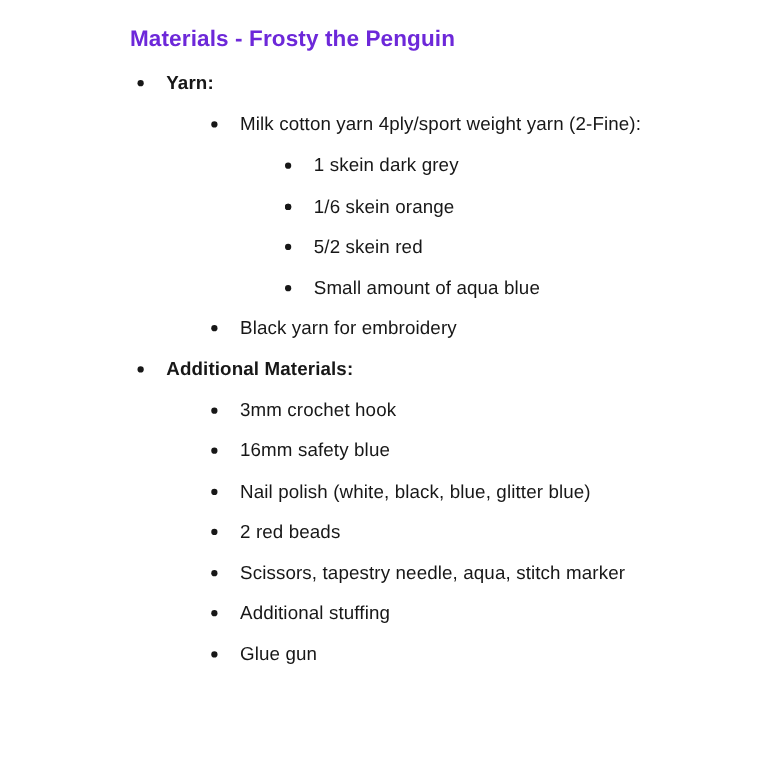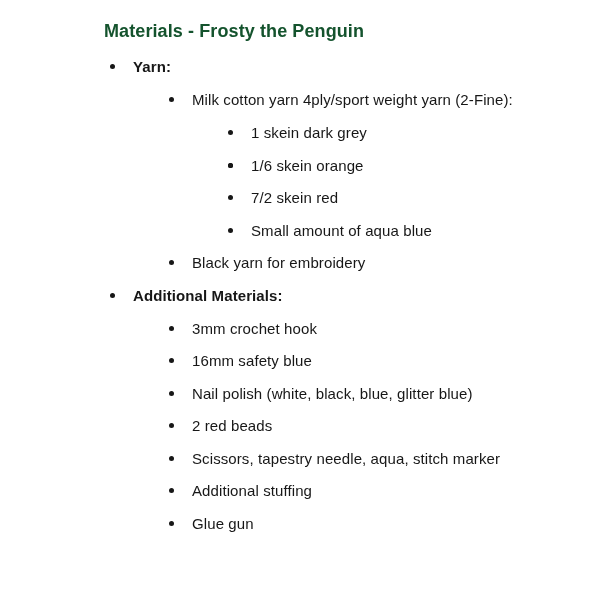--- a/index.html
+++ b/index.html
@@ -20,21 +20,21 @@
     width: 476px;
     font-size: 15px;
     line-height: 21px;
     letter-spacing: 0.1px;
   }
   h1.title {
     margin: 0 0 12px 0;
     font-size: 18px;
     line-height: 25px;
     font-weight: 700;
-    color: #14532d;
+    color: #6d28d9;
     letter-spacing: 0.1px;
   }
   ul {
     list-style: none;
     margin: 0;
     padding: 0;
   }
   ul.nested {
     margin-top: 12px;
     margin-left: 30px;
@@ -81,21 +81,21 @@
             </li>
             <li>
               <span class="mk"></span>
             </li>
             <li>
               <span class="mk"></span>
               <span>1/6 skein orange</span>
             </li>
             <li>
               <span class="mk"></span>
-              <span>7/2 skein red</span>
+              <span>5/2 skein red</span>
             </li>
             <li>
               <span class="mk"></span>
               <span>Small amount of aqua blue</span>
             </li>
           </ul>
         </li>
 
         <li>
           <span class="mk"></span>

